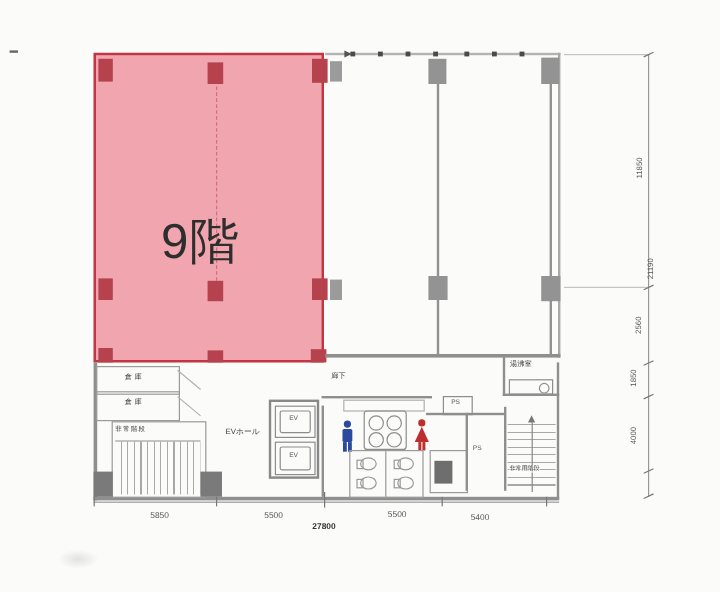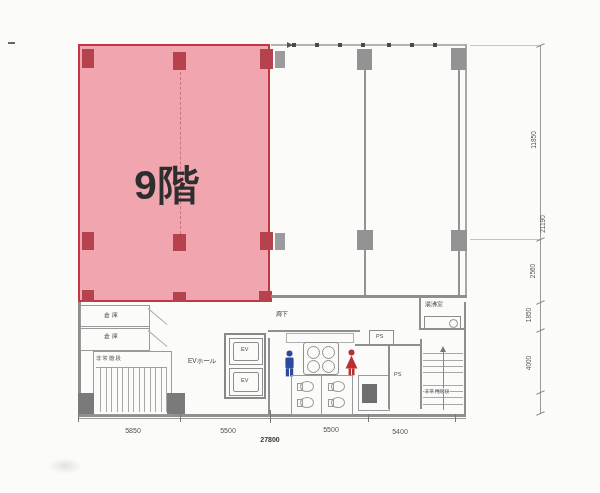--- a/index.html
+++ b/index.html
@@ -30,22 +30,22 @@
   .diag{position:absolute;height:1px;background:#b0b0b0;transform-origin:left center;}
   .arrow-r{position:absolute;width:0;height:0;border-left:6px solid #555;border-top:3px solid transparent;border-bottom:3px solid transparent;}
   .arrow-up{position:absolute;width:0;height:0;border-bottom:6px solid #777;border-left:3px solid transparent;border-right:3px solid transparent;}
   .tinybox{position:absolute;border:1px solid #8d8d8d;}
   #red-zone{
     position:absolute;left:78px;top:44px;width:192px;height:258px;
     background:rgba(236,132,146,0.72);
     border:2.5px solid #c23641;box-sizing:border-box;
   }
   #floor-label{
-    position:absolute;left:0;right:14px;top:112px;text-align:center;
-    font-size:41px;font-weight:700;color:#2e2e2e;letter-spacing:1px;
+    position:absolute;left:0;right:14px;top:128px;text-align:center;
+    font-size:41px;font-weight:400;color:#2e2e2e;letter-spacing:1px;
   }
   .person{position:absolute;}
   .smudge{position:absolute;border-radius:50%;background:radial-gradient(closest-side,rgba(110,110,110,.18),rgba(110,110,110,0));}
 </style>
 </head>
 <body>
 
 <div id="canvas">
 
   <div class="abs" style="left:8px;top:42px;width:7px;height:2px;background:#666;"></div>

